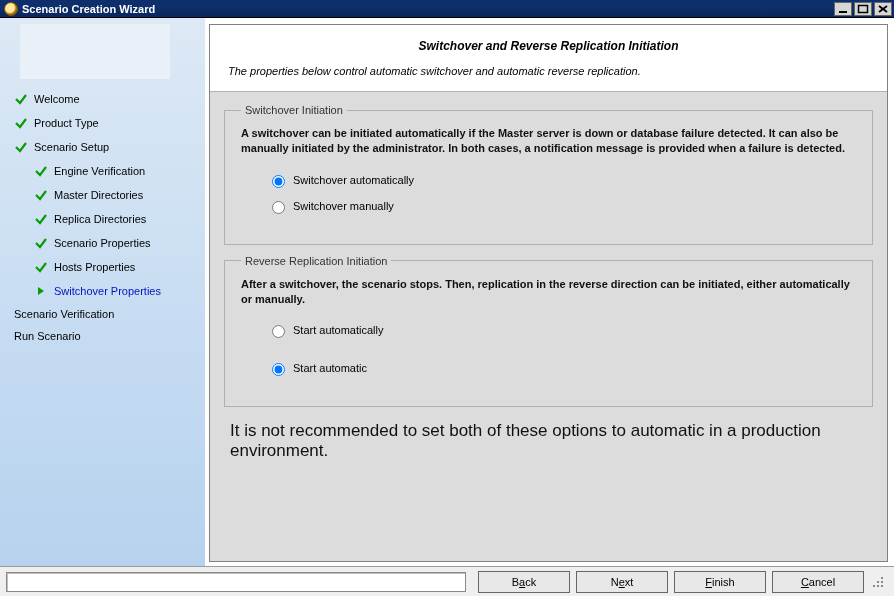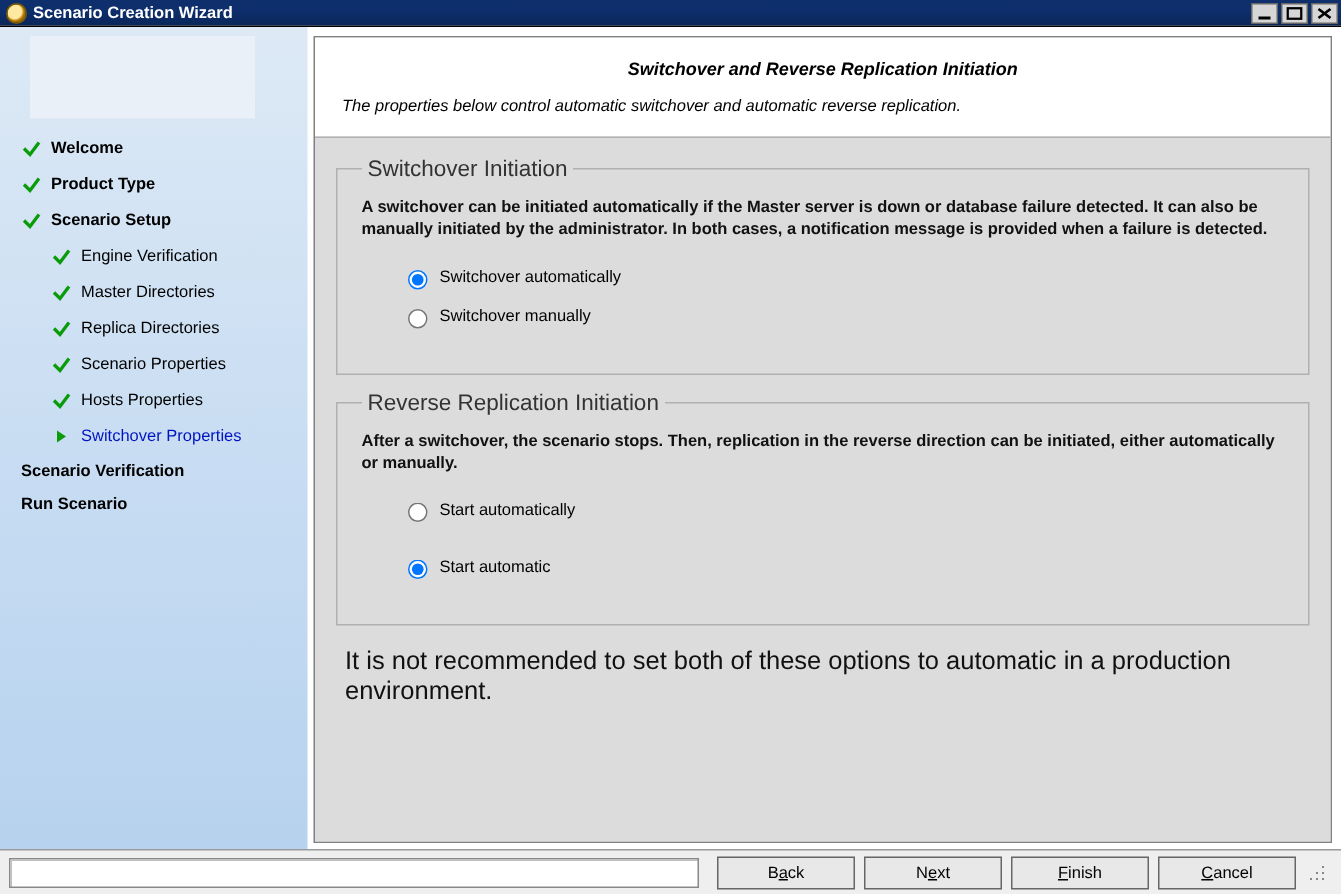--- a/index.html
+++ b/index.html
@@ -42,21 +42,21 @@
   .sidebar .banner {
     width:150px; height:55px; margin:0 0 8px 20px;
     background:#eaf0f7;
   }
   .nav-item {
     display:flex; align-items:center;
     padding:5px 0 5px 14px;
     color:#000; font-size:11px;
     white-space:nowrap;
   }
-  .nav-item.bold { font-weight:bold; }
+  .nav-item.bold { font-weight:normal; }
   .nav-item.sub { padding-left:34px; font-weight:normal; }
   .nav-item.current { color:#0014c3; }
   .check {
     width:14px; height:14px; margin-right:6px;
     display:inline-flex; align-items:center; justify-content:center;
   }
   .check svg { width:14px; height:14px; }
   .arrow {
     width:14px; height:14px; margin-right:6px;
     display:inline-flex; align-items:center; justify-content:center;
@@ -80,21 +80,21 @@
     padding:8px 14px 10px 14px;
     overflow:auto;
   }
 
   fieldset {
     border:1px solid #b0b0b0;
     margin:4px 0 10px 0; padding:10px 16px 20px 16px;
     background:#dcdcdc;
   }
   fieldset legend {
-    padding:0 4px; font-size:15px; color:#333;
+    padding:0 4px; font-size:11px; color:#333;
   }
   .fs-desc { font-size:11px; color:#111; line-height:1.35; margin-bottom:16px;font-weight:bold; }
 
   .radio-row {
     display:flex; align-items:center; margin:8px 0 10px 26px; font-size:11px;
   }
   .radio-row input[type=radio] { margin-right:8px; }
 
   .note { font-size:17px; color:#111; padding:4px 4px 0 6px; }
 

